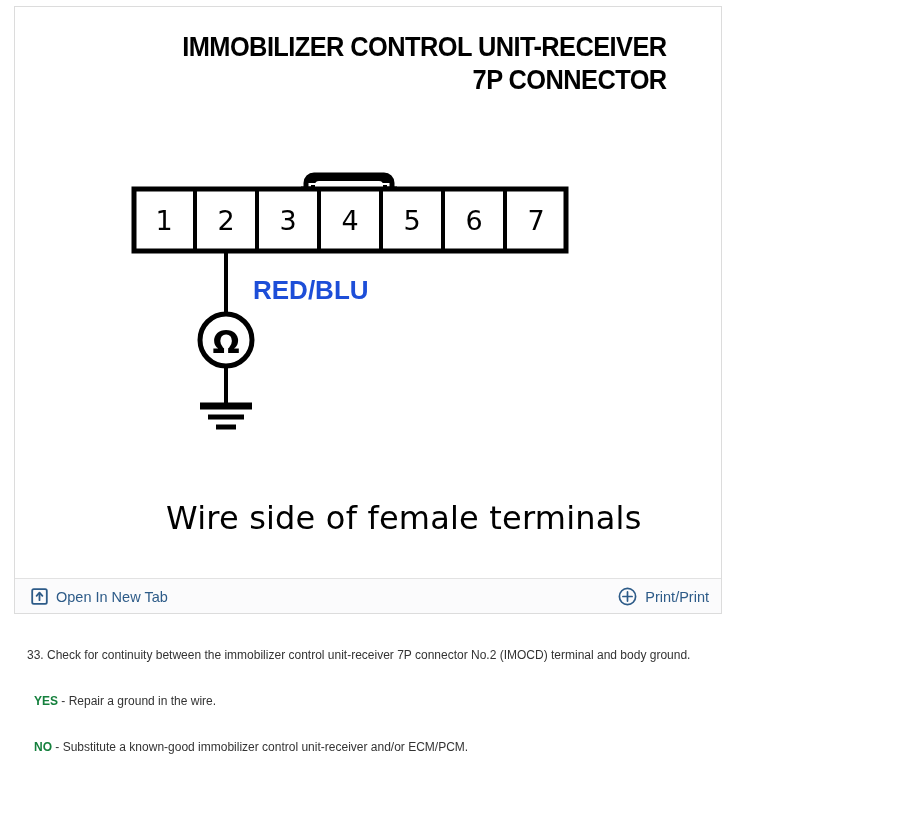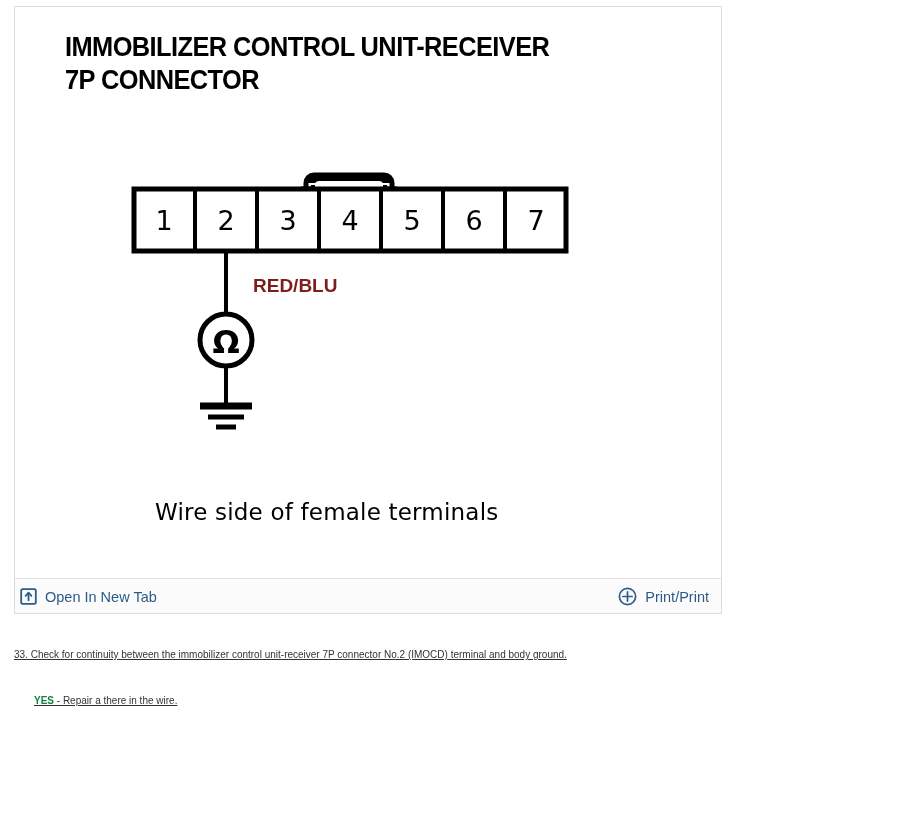--- a/index.html
+++ b/index.html
@@ -27,43 +27,44 @@
     border: 1px solid #dcdcdc;
     background: #ffffff;
     box-sizing: border-box;
   }
 
   .figure-area {
     position: relative;
     width: 100%;
     height: 572px;
     overflow: hidden;
+    text-align: right;
   }
 
   .fig-title {
     position: absolute;
     left: 50px;
     top: 24px;
     width: 640px;
     font-family: "Liberation Sans", sans-serif;
     font-weight: bold;
     font-size: 27px;
     line-height: 33px;
     letter-spacing: -0.6px;
     color: #000000;
     transform: scaleX(0.94);
     transform-origin: left top;
   }
 
   .fig-caption {
     position: absolute;
-    left: 140px;
+    left: 151px;
     top: 492px;
     font-family: "DejaVu Sans", sans-serif;
-    font-size: 23px;
+    font-size: 32px;
     letter-spacing: 0.2px;
     color: #000000;
   }
 
   .diagram-svg {
     position: absolute;
     left: 0;
     top: 0;
   }
 
@@ -83,38 +84,37 @@
     top: 0;
     height: 35px;
     display: flex;
     align-items: center;
     gap: 8px;
     color: #2d5b88;
     font-size: 14.5px;
     text-decoration: none;
     cursor: pointer;
   }
-  .tool-link.left  { left: 5px; }
+  .tool-link.left  { left: 16px; }
   .tool-link.right { right: 12px; }
   .tool-link .label { color: #2d5b88; }
   .icon-svg { display: block; }
 
   
   .steps {
     position: absolute;
     left: 14px;
     top: 645px;
     width: 885px;
   }
   .step-line {
-    font-size: 10px;
+    font-size: 12px;
     line-height: 20px;
     color: #333333;
-    margin: 0 0 26px 0;
-    text-decoration: underline;
+    margin: 0 0 26px 13px;
   }
   .step-line.indent { margin-left: 20px; }
   .step-line.indent.tight { margin-bottom: 24px; }
   .answer-key {
     font-weight: bold;
     color: #15803d;
   }
 </style>
 </head>
 <body>
@@ -169,21 +169,21 @@
       <line x1="211" y1="359" x2="211" y2="397" stroke="#000000" stroke-width="4"></line>
 
       <g stroke="#000000" stroke-linecap="butt">
         <line x1="185" y1="399" x2="237" y2="399" stroke-width="7"></line>
         <line x1="193" y1="410" x2="229" y2="410" stroke-width="5"></line>
         <line x1="201" y1="420" x2="221" y2="420" stroke-width="5"></line>
       </g>
     </svg>
 
     <div style="position:absolute; left:238px; top:268px; font-family:'Liberation Sans',sans-serif;
-                font-weight:bold; font-size:19px; letter-spacing:0px; color:#7f1d1d;">RED/BLU</div>
+                font-weight:bold; font-size:26px; letter-spacing:0px; color:#1d4ed8;">RED/BLU</div>
 
     <div class="fig-caption">Wire side of female terminals</div>
   </div>
 
   <div class="img-toolbar">
 
     <a class="tool-link left">
       <span>
         <svg class="icon-svg" width="17" height="17" viewBox="0 0 17 17">
           <rect x="1.2" y="1.2" width="14.6" height="14.6" rx="1.6" fill="none" stroke="#2d5b88" stroke-width="1.8"></rect>
@@ -202,15 +202,18 @@
         </svg>
       </span>
       <span class="label">Print/Print</span>
     </a>
   </div>
 </div>
 
 <div class="steps">
   <p class="step-line">33. Check for continuity between the immobilizer control unit-receiver 7P connector No.2 (IMOCD) terminal and body ground.</p>
   <p class="step-line indent">
-    <span class="answer-key">YES</span><span> - Repair a there in the wire.</span>
+    <span class="answer-key">YES</span><span> - Repair a ground in the wire.</span>
+  </p>
+  <p class="step-line indent">
+    <span class="answer-key">NO</span><span> - Substitute a known-good immobilizer control unit-receiver and/or ECM/PCM.</span>
   </p>
 </div>
 
 </body></html>

